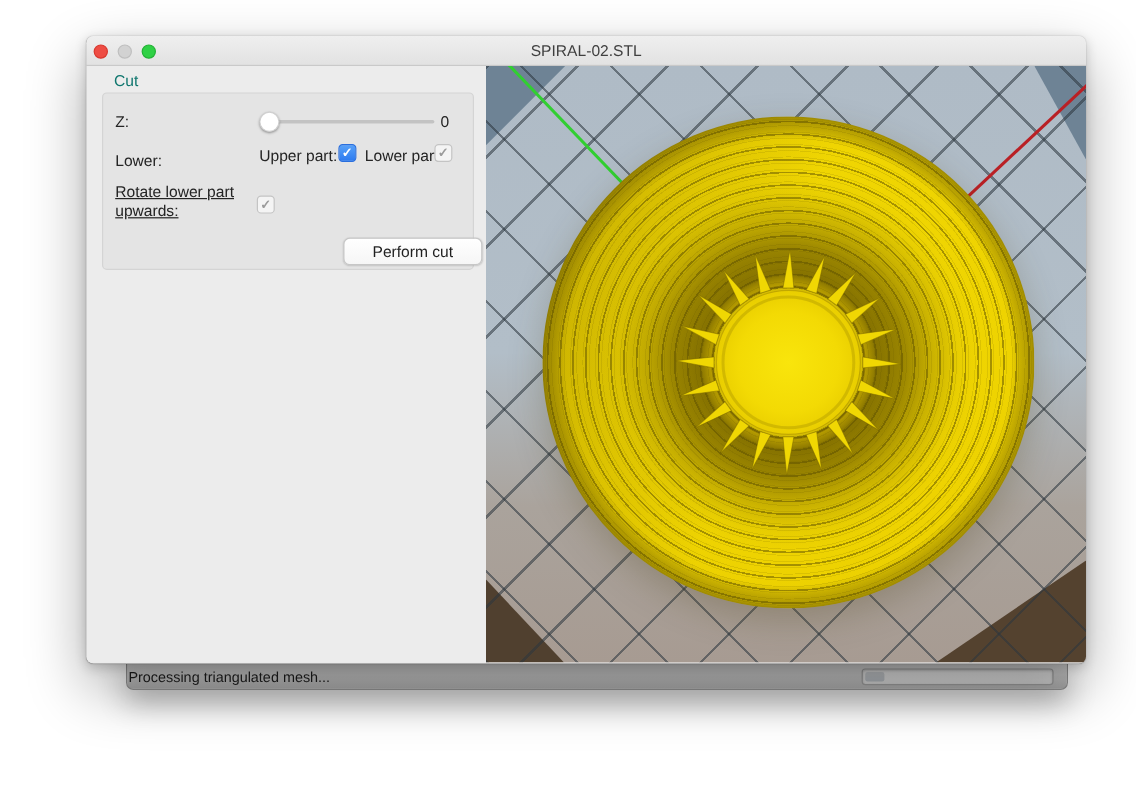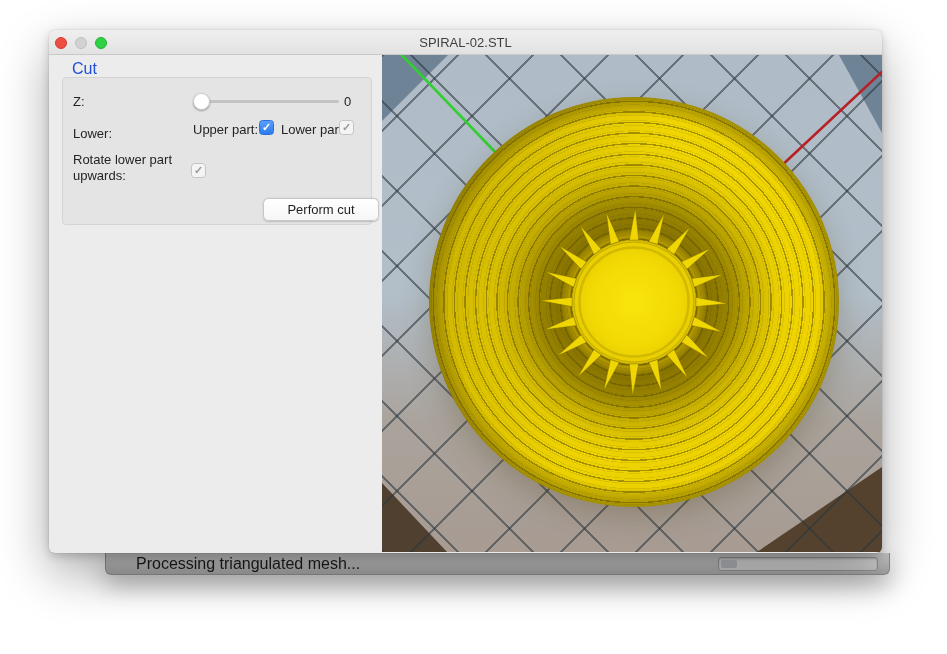--- a/index.html
+++ b/index.html
@@ -9,36 +9,36 @@
 
   
   .status-window {
     position:absolute; left:105px; top:553px; width:785px; height:22px;
     background:linear-gradient(180deg,#cecece 0%,#bdbdbd 45%,#a4a4a4 100%);
     border:1px solid #8d8d8d; border-top:none;
     border-radius:0 0 6px 6px;
     box-shadow:0 10px 24px rgba(0,0,0,0.30);
     display:flex; align-items:center;
   }
-  .status-text { font-size:16px; color:#1c1c1c; padding-left:30px; white-space:nowrap; }
+  .status-text { font-size:12px; color:#1c1c1c; padding-left:1px; white-space:nowrap; }
   .progress {
     position:absolute; right:11px; top:4px; width:160px; height:14px;
     border:1px solid #959595; border-radius:3px;
     background:linear-gradient(180deg,#dadada,#c8c8c8);
     box-shadow:inset 0 1px 2px rgba(0,0,0,0.18);
   }
   .progress-fill {
     position:absolute; left:2px; top:2px; bottom:2px; width:16px;
     border-radius:2px;
     background:linear-gradient(180deg,#b9bcbf,#a8adb2);
   }
 
   
   .main-window {
-    position:absolute; left:49px; top:30px; width:833px; height:523px;
+    position:absolute; left:72px; top:30px; width:833px; height:523px;
     border-radius:6px; overflow:hidden;
     box-shadow:0 20px 50px rgba(0,0,0,0.33), 0 0 1px rgba(0,0,0,0.35),
                0 3px 10px rgba(0,0,0,0.18);
     background:#ececec;
   }
   .titlebar {
     position:relative; height:25px;
     background:linear-gradient(180deg,#efefef,#e2e2e2);
     border-bottom:1px solid #c9c9c9;
   }
@@ -48,29 +48,29 @@
   .light.gray  { background:#d2d2d2; border:1px solid #bfbfbf; }
   .light.green { background:#2fd145; border:1px solid #24b236; }
   .title { position:absolute; left:0; right:0; top:0; height:25px; line-height:25px;
            text-align:center; font-size:13px; font-weight:500; color:#3f3f3f; }
 
   .content { position:relative; display:flex; height:497px; }
 
   
   .left-panel { position:relative; width:333px; height:100%; background:#ececec;
                 flex:none; }
-  .group-label { position:absolute; left:23px; top:5px; font-size:16px; color:#1d4ed8; }
+  .group-label { position:absolute; left:23px; top:5px; font-size:13px; color:#0f766e; }
   .group-box {
     position:absolute; left:13px; top:22px; width:310px; height:148px;
     background:#e4e4e4; border:1px solid #d4d4d4; border-radius:4px;
   }
   .gb-lbl { position:absolute; font-size:13px; color:#242424; white-space:nowrap; }
   .lbl-z      { left:10px; top:16px; }
   .lbl-keep   { left:10px; top:48px; }
-  .lbl-rotate { left:10px; top:74px; width:114px; white-space:normal; line-height:16px; }
+  .lbl-rotate { left:10px; top:74px; width:114px; white-space:normal; line-height:16px;text-decoration:underline; }
   .lbl-upper  { left:130px; top:44px;text-align:right; }
   .lbl-lower  { left:218px; top:44px; }
   .z-value    { left:281px; top:16px; }
 
   .slider { position:absolute; left:130px; top:14px; width:146px; height:18px; }
   .slider .track { position:absolute; left:0; right:0; top:8px; height:3px;
                    background:#c3c3c3; border-radius:2px; }
   .slider .thumb { position:absolute; left:0; top:1px; width:17px; height:17px;
                    border-radius:50%; background:#ffffff; border:1px solid #d0d0d0;
                    box-shadow:0 1px 2px rgba(0,0,0,0.35); }

